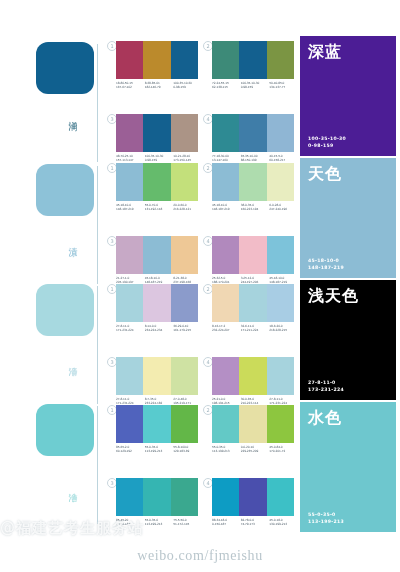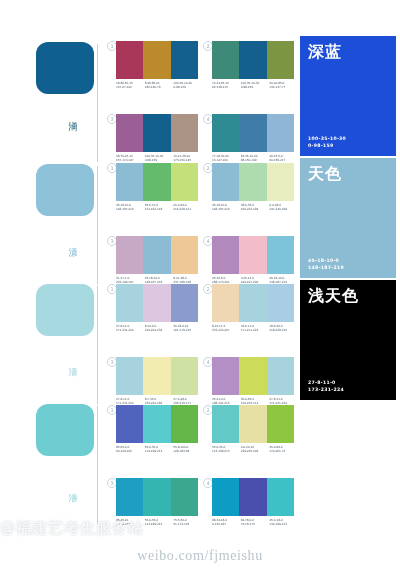--- a/index.html
+++ b/index.html
@@ -483,21 +483,21 @@
         <div class="cc">
             <span>45-0-18-0</span>
             <span>130-199-213</span>
           </div>
       </div>
     </div>
 
   </div>
 
   <div class="panels">
-    <div class="panel" style="top:36px;height:120px;background:#1d4ed8;">
+    <div class="panel" style="top:36px;height:120px;background:#4c1d95;">
       <div class="panel-name">深蓝</div>
       <div class="panel-code">
         <div>100-35-10-30</div>
         <div>0-98-159</div>
       </div>
     </div>
 
     <div class="panel" style="top:158px;height:120px;background:#8cbcd4;">
       <div class="panel-name">天色</div>
       <div class="panel-code">
@@ -507,19 +507,26 @@
     </div>
 
     <div class="panel" style="top:280px;height:120px;background:#000000;">
       <div class="panel-name">浅天色</div>
       <div class="panel-code">
         <div>27-8-11-0</div>
         <div>173-231-224</div>
       </div>
     </div>
 
+    <div class="panel" style="top:402px;height:130px;background:#6ec7ce;">
+      <div class="panel-name">水色</div>
+      <div class="panel-code">
+        <div>55-0-35-0</div>
+        <div>113-199-213</div>
+      </div>
+    </div>
   </div>
 
   <div class="wm-logo"></div>
   <div class="wm-cn">@福建艺考生服务站</div>
   <div class="wm-url">weibo.com/fjmeishu</div>
 
 </div>
 
 </body></html>

